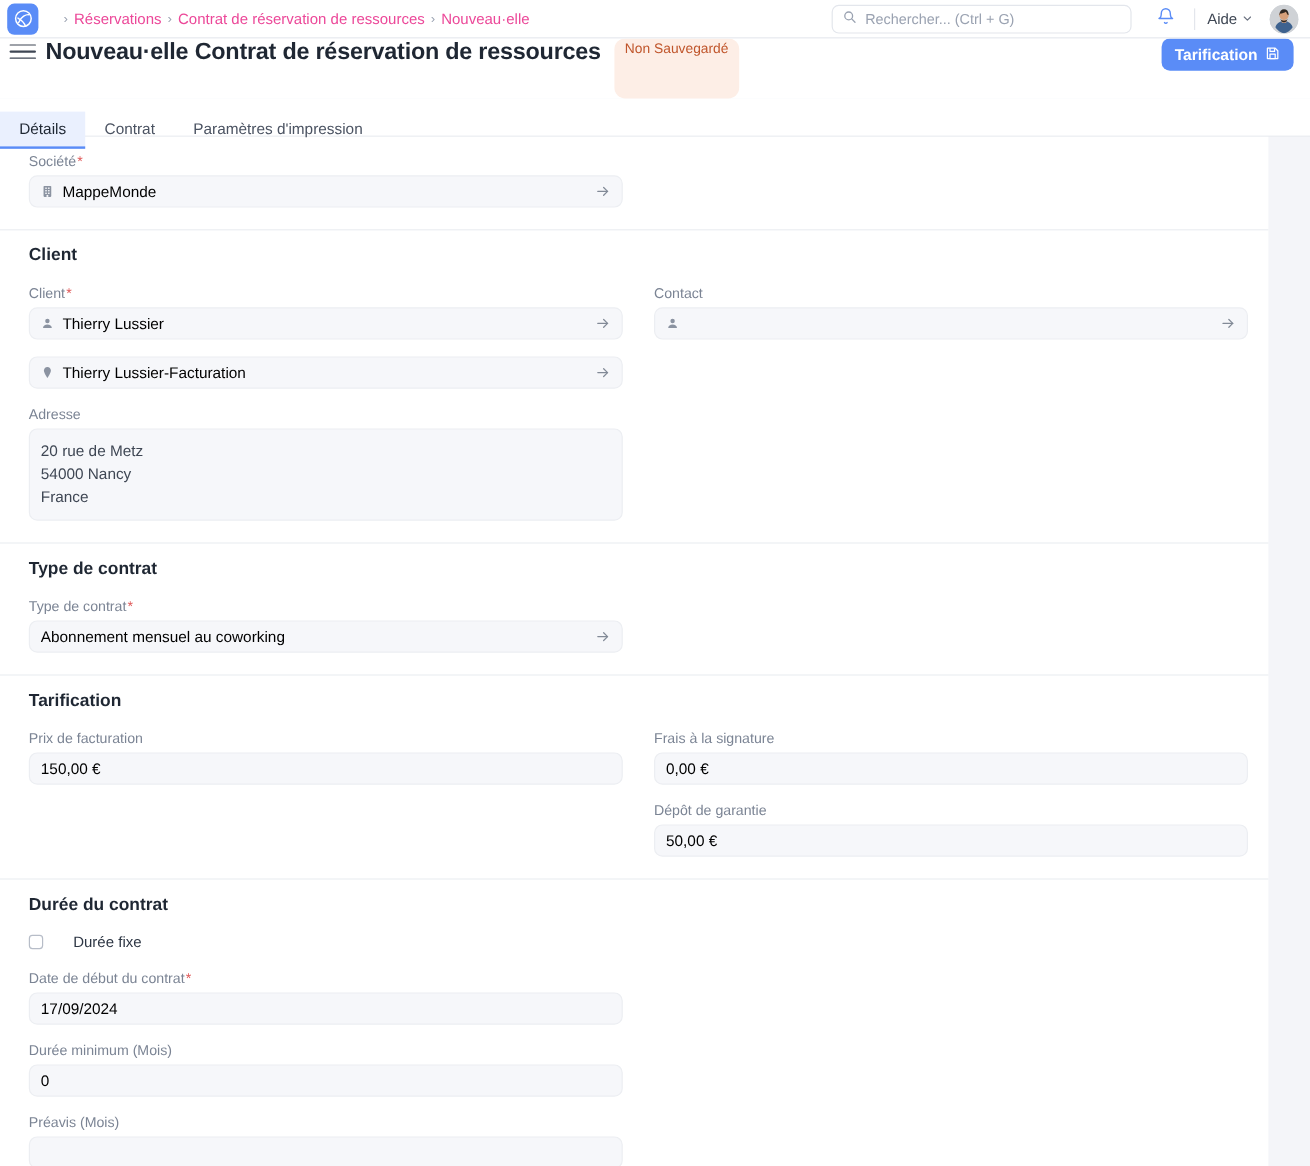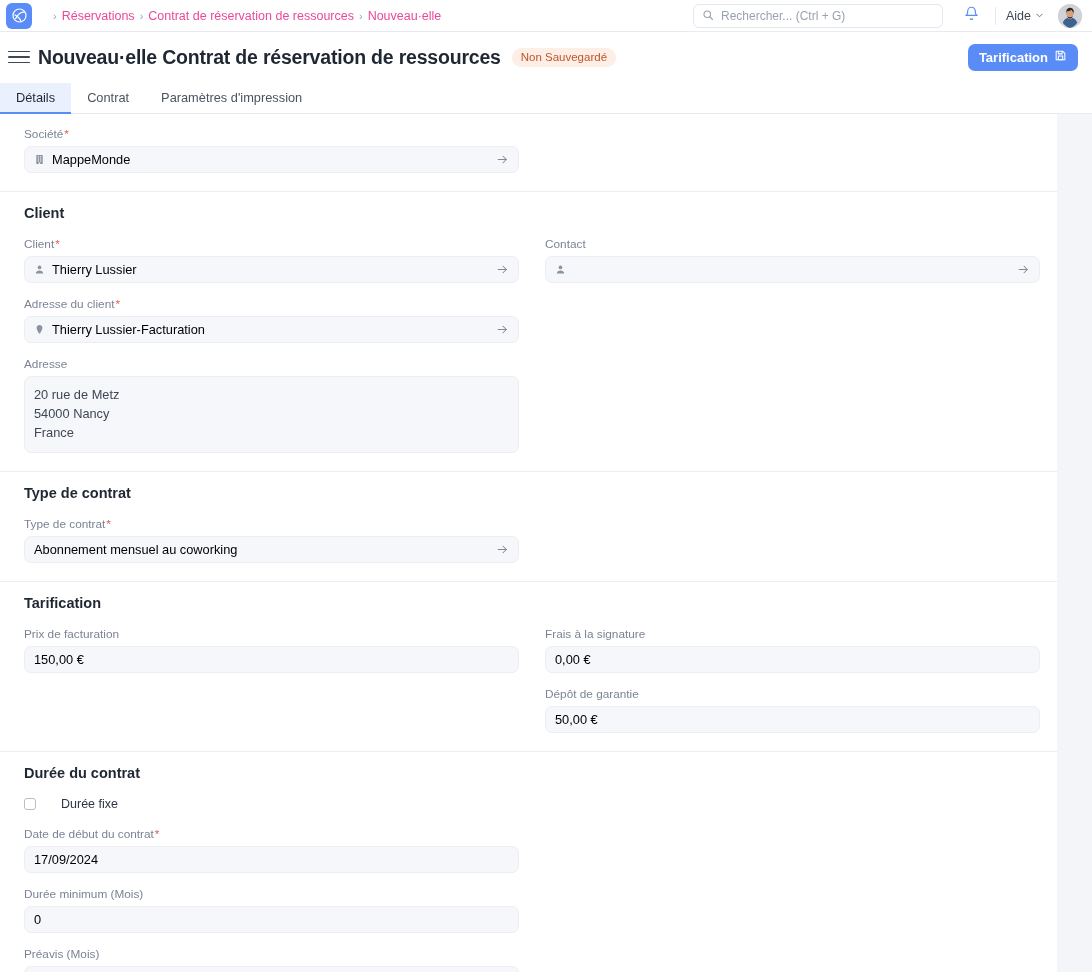--- a/index.html
+++ b/index.html
@@ -86,21 +86,20 @@
     background: #c9cdd4;
     flex: 0 0 auto;
     cursor: pointer;
   }
 
   
   .page-head {
     height: 50px;
     background: #ffffff;
     display: flex;
-    align-items: center;
     padding: 0 14px 0 8px;
   }
   .hamburger {
     width: 22px; height: 22px;
     display: flex; flex-direction: column; justify-content: center; gap: 4px;
     cursor: pointer;
     margin-right: 8px;
   }
   .hamburger span { display: block; height: 1.6px; background: #3f4754; border-radius: 1px; }
   .page-title {
@@ -144,21 +143,21 @@
     padding-left: 0;
   }
   .tab {
     padding: 0 16px;
     display: flex; align-items: center;
     font-size: 12.8px;
     color: #4b5362;
     cursor: pointer;
     border-bottom: 2px solid transparent;
     position: relative;
-    top: 1px;
+    top: 11px;
   }
   .tab.active {
     background: #eaf0fe;
     color: #1f2733;
     border-bottom-color: #5a8cf7;
   }
 
   
   .content-wrap {
     width: 1057px;
@@ -383,23 +382,20 @@
             <span class="go-arrow">
               <svg width="13" height="13" viewBox="0 0 24 24" fill="none" style="stroke:#5c6676" stroke-width="1.9" stroke-linecap="round" stroke-linejoin="round">
                 <line x1="4" y1="12" x2="19" y2="12"></line>
                   <polyline points="13 6 19 12 13 18"></polyline>
               </svg>
             </span>
           </div>
         </div>
 
         <div class="field">
-          <label class="flabel">
-            <span>Adresse du client</span><span class="req">*</span>
-          </label>
           <div class="control">
             <span class="ctl-icon">
               <svg width="11" height="11" viewBox="0 0 24 24" fill="#8b93a1">
                 <path d="M12 2c-3.6 0-6.3 2.8-6.3 6.4C5.7 13.5 12 22 12 22s6.3-8.5 6.3-13.6C18.3 4.8 15.6 2 12 2z"></path>
               </svg>
             </span>
             <span class="ctl-val">Thierry Lussier-Facturation</span>
             <span class="go-arrow">
               <svg width="13" height="13" viewBox="0 0 24 24" fill="none" style="stroke:#5c6676" stroke-width="1.9" stroke-linecap="round" stroke-linejoin="round">
                 <line x1="4" y1="12" x2="19" y2="12"></line>

